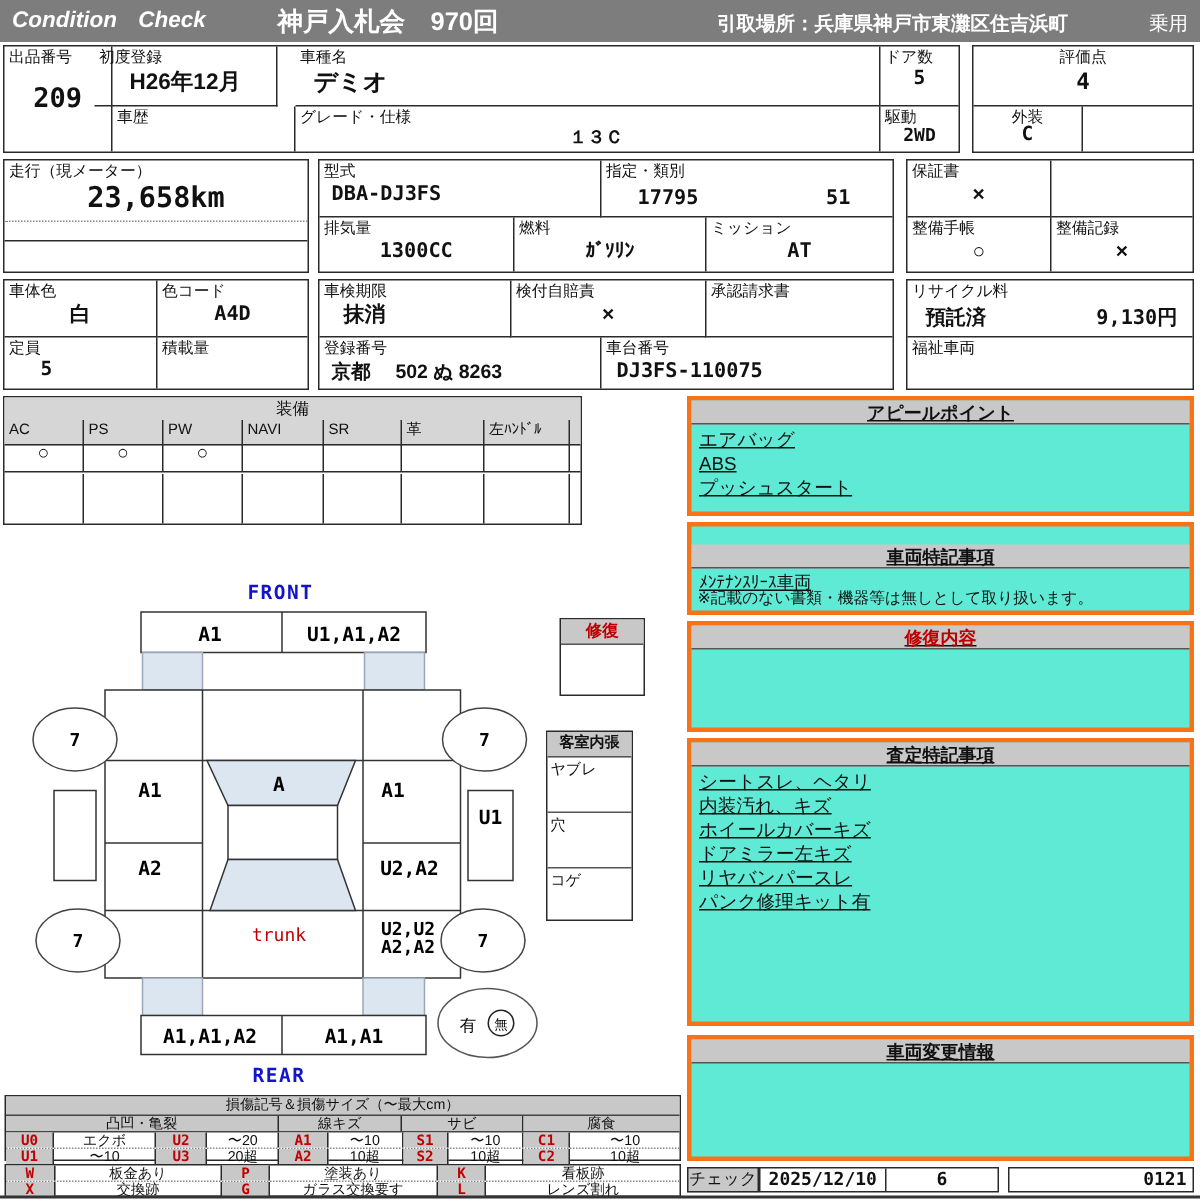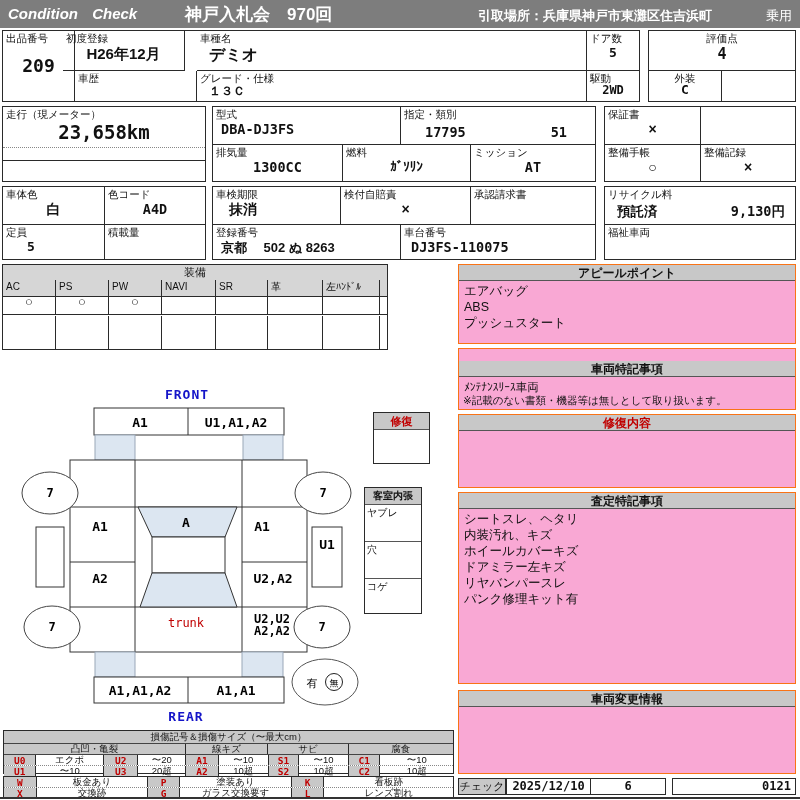--- a/index.html
+++ b/index.html
@@ -5,21 +5,21 @@
   html,body{margin:0;padding:0;background:#fff;}
   #sheet{position:relative;width:800px;height:800px;background:#fff;overflow:hidden;
          font-family:"Liberation Sans","DejaVu Sans",sans-serif;color:#111;}
   .c{position:absolute;box-sizing:border-box;}
   .bx{border:1px solid #2a2a2a;background:#fff;}
   .lb{font-size:10.5px;line-height:1.15;padding:1px 3px;white-space:nowrap;}
   .vl{font-family:"DejaVu Sans Mono","Liberation Mono",monospace;font-weight:bold;}
   .jvl{font-weight:bold;}
   .ctr{text-align:center;}
   .hd{background:#c8c8c8;text-align:center;font-weight:bold;border-bottom:1px solid #555;}
-  .panel{border:1px solid #f97316;background:#f9a8d4;}
+  .panel{border:3px solid #f97316;background:#5eead4;text-decoration:underline;}
   .panel .body{font-size:12.5px;line-height:16px;padding:2px 5px;}
   .topbar{background:#7d7d7d;color:#fff;}
   .gray{background:#c8c8c8;}
   .lgray{background:#d6d6d6;}
   .red{color:#c00000;}
   .dot-b{border-bottom:1px dotted #888;}
   .flexrow{display:flex;}
   .lgc{border-right:1px solid #2a2a2a;font-size:9.5px;display:flex;align-items:center;justify-content:center;white-space:nowrap;overflow:hidden;}
   .lgcode{background:#c8c8c8;color:#c00000;font-weight:bold;font-family:"DejaVu Sans Mono",monospace;}
   svg text{font-family:"DejaVu Sans Mono","Liberation Mono",monospace;}
@@ -47,21 +47,21 @@
     </div>
     <div class="c" style="left:72px;top:40px;width:122px;height:30px;border-right:1px solid #2a2a2a;">
       <div class="lb">車歴</div>
     </div>
     <div class="c" style="left:194px;top:0;width:390px;height:40px;border-right:1px solid #2a2a2a;border-bottom:1px solid #2a2a2a;">
       <div class="lb">車種名</div>
       <div class="jvl" style="font-size:16px;padding-left:12px;">デミオ</div>
     </div>
     <div class="c" style="left:194px;top:40px;width:390px;height:30px;border-right:1px solid #2a2a2a;">
       <div class="lb">グレード・仕様</div>
-      <div class="jvl" style="font-size:12px;padding-left:12px;margin-top:-2px;">１３Ｃ</div>
+      <div class="jvl" style="font-size:12px;padding-left:12px;margin-top:-2px;text-align:center;">１３Ｃ</div>
     </div>
     <div class="c" style="left:584px;top:0;width:52px;height:40px;border-bottom:1px solid #2a2a2a;">
       <div class="lb">ドア数</div>
       <div class="vl ctr" style="font-size:13px;">5</div>
     </div>
     <div class="c" style="left:584px;top:40px;width:52px;height:30px;">
       <div class="lb">駆動</div>
       <div class="vl ctr" style="font-size:12px;margin-top:-2px;">2WD</div>
     </div>
   </div>

